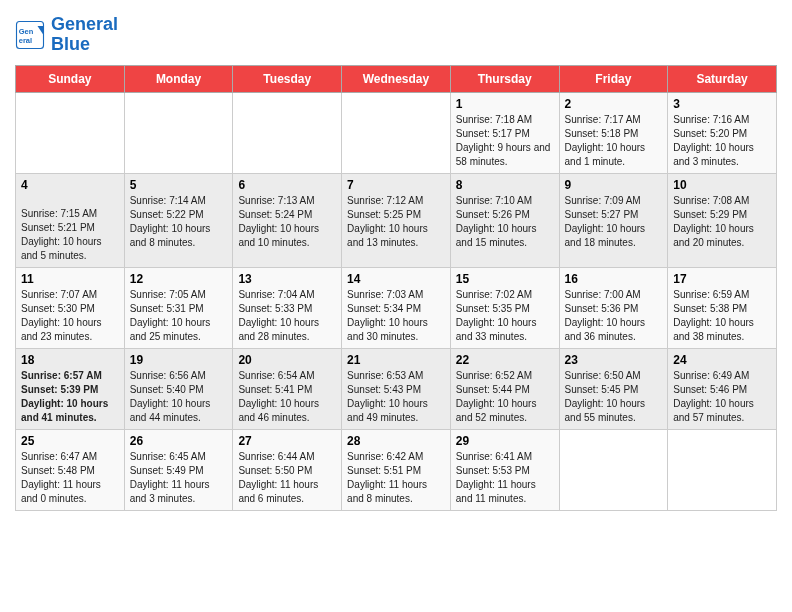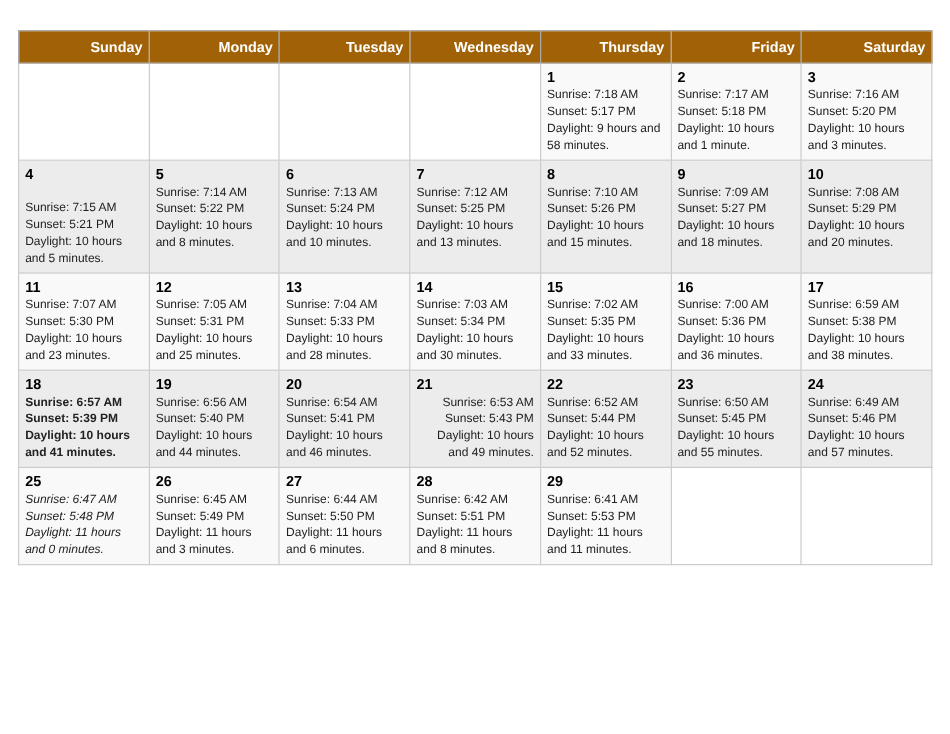--- a/index.html
+++ b/index.html
@@ -42,23 +42,23 @@
       font-size: 16px;
       font-weight: normal;
       color: #444;
     }
     table {
       width: 100%;
       border-collapse: collapse;
       font-size: 11px;
     }
     thead tr th {
-      background: #a16207;
+      background: #ef4444;
       color: #fff;
-      text-align: right;
+      text-align: center;
       padding: 6px 5px;
       font-size: 12px;
       font-weight: bold;
       border: 1px solid #aaa;
     }
     tbody tr td {
       border: 1px solid #ccc;
       vertical-align: top;
       padding: 4px 5px;
       min-height: 80px;
@@ -75,20 +75,32 @@
       font-size: 10px;
       color: #222;
       line-height: 1.4;
     }
     .empty { background: #fff !important; }
   </style>
 </head>
 <body>
 
 <div class="header">
+  <div class="logo">
+    <svg class="logo-icon" viewBox="0 0 40 40" xmlns="http://www.w3.org/2000/svg">
+      <rect x="2" y="2" width="36" height="36" rx="4" fill="#fff" stroke="#1a6bbf" stroke-width="1.5"></rect>
+      <text x="5" y="18" font-size="10" font-weight="bold" fill="#1a6bbf">Gen</text>
+      <text x="5" y="30" font-size="10" font-weight="bold" fill="#1a6bbf">eral</text>
+      <polygon points="30,8 38,8 38,20" fill="#1a6bbf"></polygon>
+    </svg>
+    <div class="logo-text">
+      <div><span>General</span></div>
+      <div><span class="blue-line">Blue</span></div>
+    </div>
+  </div>
 </div>
 
 <table>
   <thead>
     <tr id="header-row">
         <th>Sunday</th>
         <th>Monday</th>
         <th>Tuesday</th>
         <th>Wednesday</th>
         <th>Thursday</th>
@@ -223,21 +235,21 @@
 Daylight: 10 hours and 44 minutes.</div>
         </td>
         <td>
           <div class="day-num">20</div>
           <div class="day-info" style="white-space: pre-line;">Sunrise: 6:54 AM
 Sunset: 5:41 PM
 Daylight: 10 hours and 46 minutes.</div>
         </td>
         <td>
           <div class="day-num">21</div>
-          <div class="day-info" style="white-space: pre-line; text-align: right;">Sunrise: 6:53 AM
+          <div class="day-info" style="white-space: pre-line;">Sunrise: 6:53 AM
 Sunset: 5:43 PM
 Daylight: 10 hours and 49 minutes.</div>
         </td>
         <td>
           <div class="day-num">22</div>
           <div class="day-info" style="white-space: pre-line;">Sunrise: 6:52 AM
 Sunset: 5:44 PM
 Daylight: 10 hours and 52 minutes.</div>
         </td>
         <td>
@@ -249,21 +261,21 @@
         <td>
           <div class="day-num">24</div>
           <div class="day-info" style="white-space: pre-line;">Sunrise: 6:49 AM
 Sunset: 5:46 PM
 Daylight: 10 hours and 57 minutes.</div>
         </td>
       </tr>
       <tr>
         <td>
           <div class="day-num">25</div>
-          <div class="day-info" style="white-space: pre-line; font-style: italic;">Sunrise: 6:47 AM
+          <div class="day-info" style="white-space: pre-line;">Sunrise: 6:47 AM
 Sunset: 5:48 PM
 Daylight: 11 hours and 0 minutes.</div>
         </td>
         <td>
           <div class="day-num">26</div>
           <div class="day-info" style="white-space: pre-line;">Sunrise: 6:45 AM
 Sunset: 5:49 PM
 Daylight: 11 hours and 3 minutes.</div>
         </td>
         <td>

